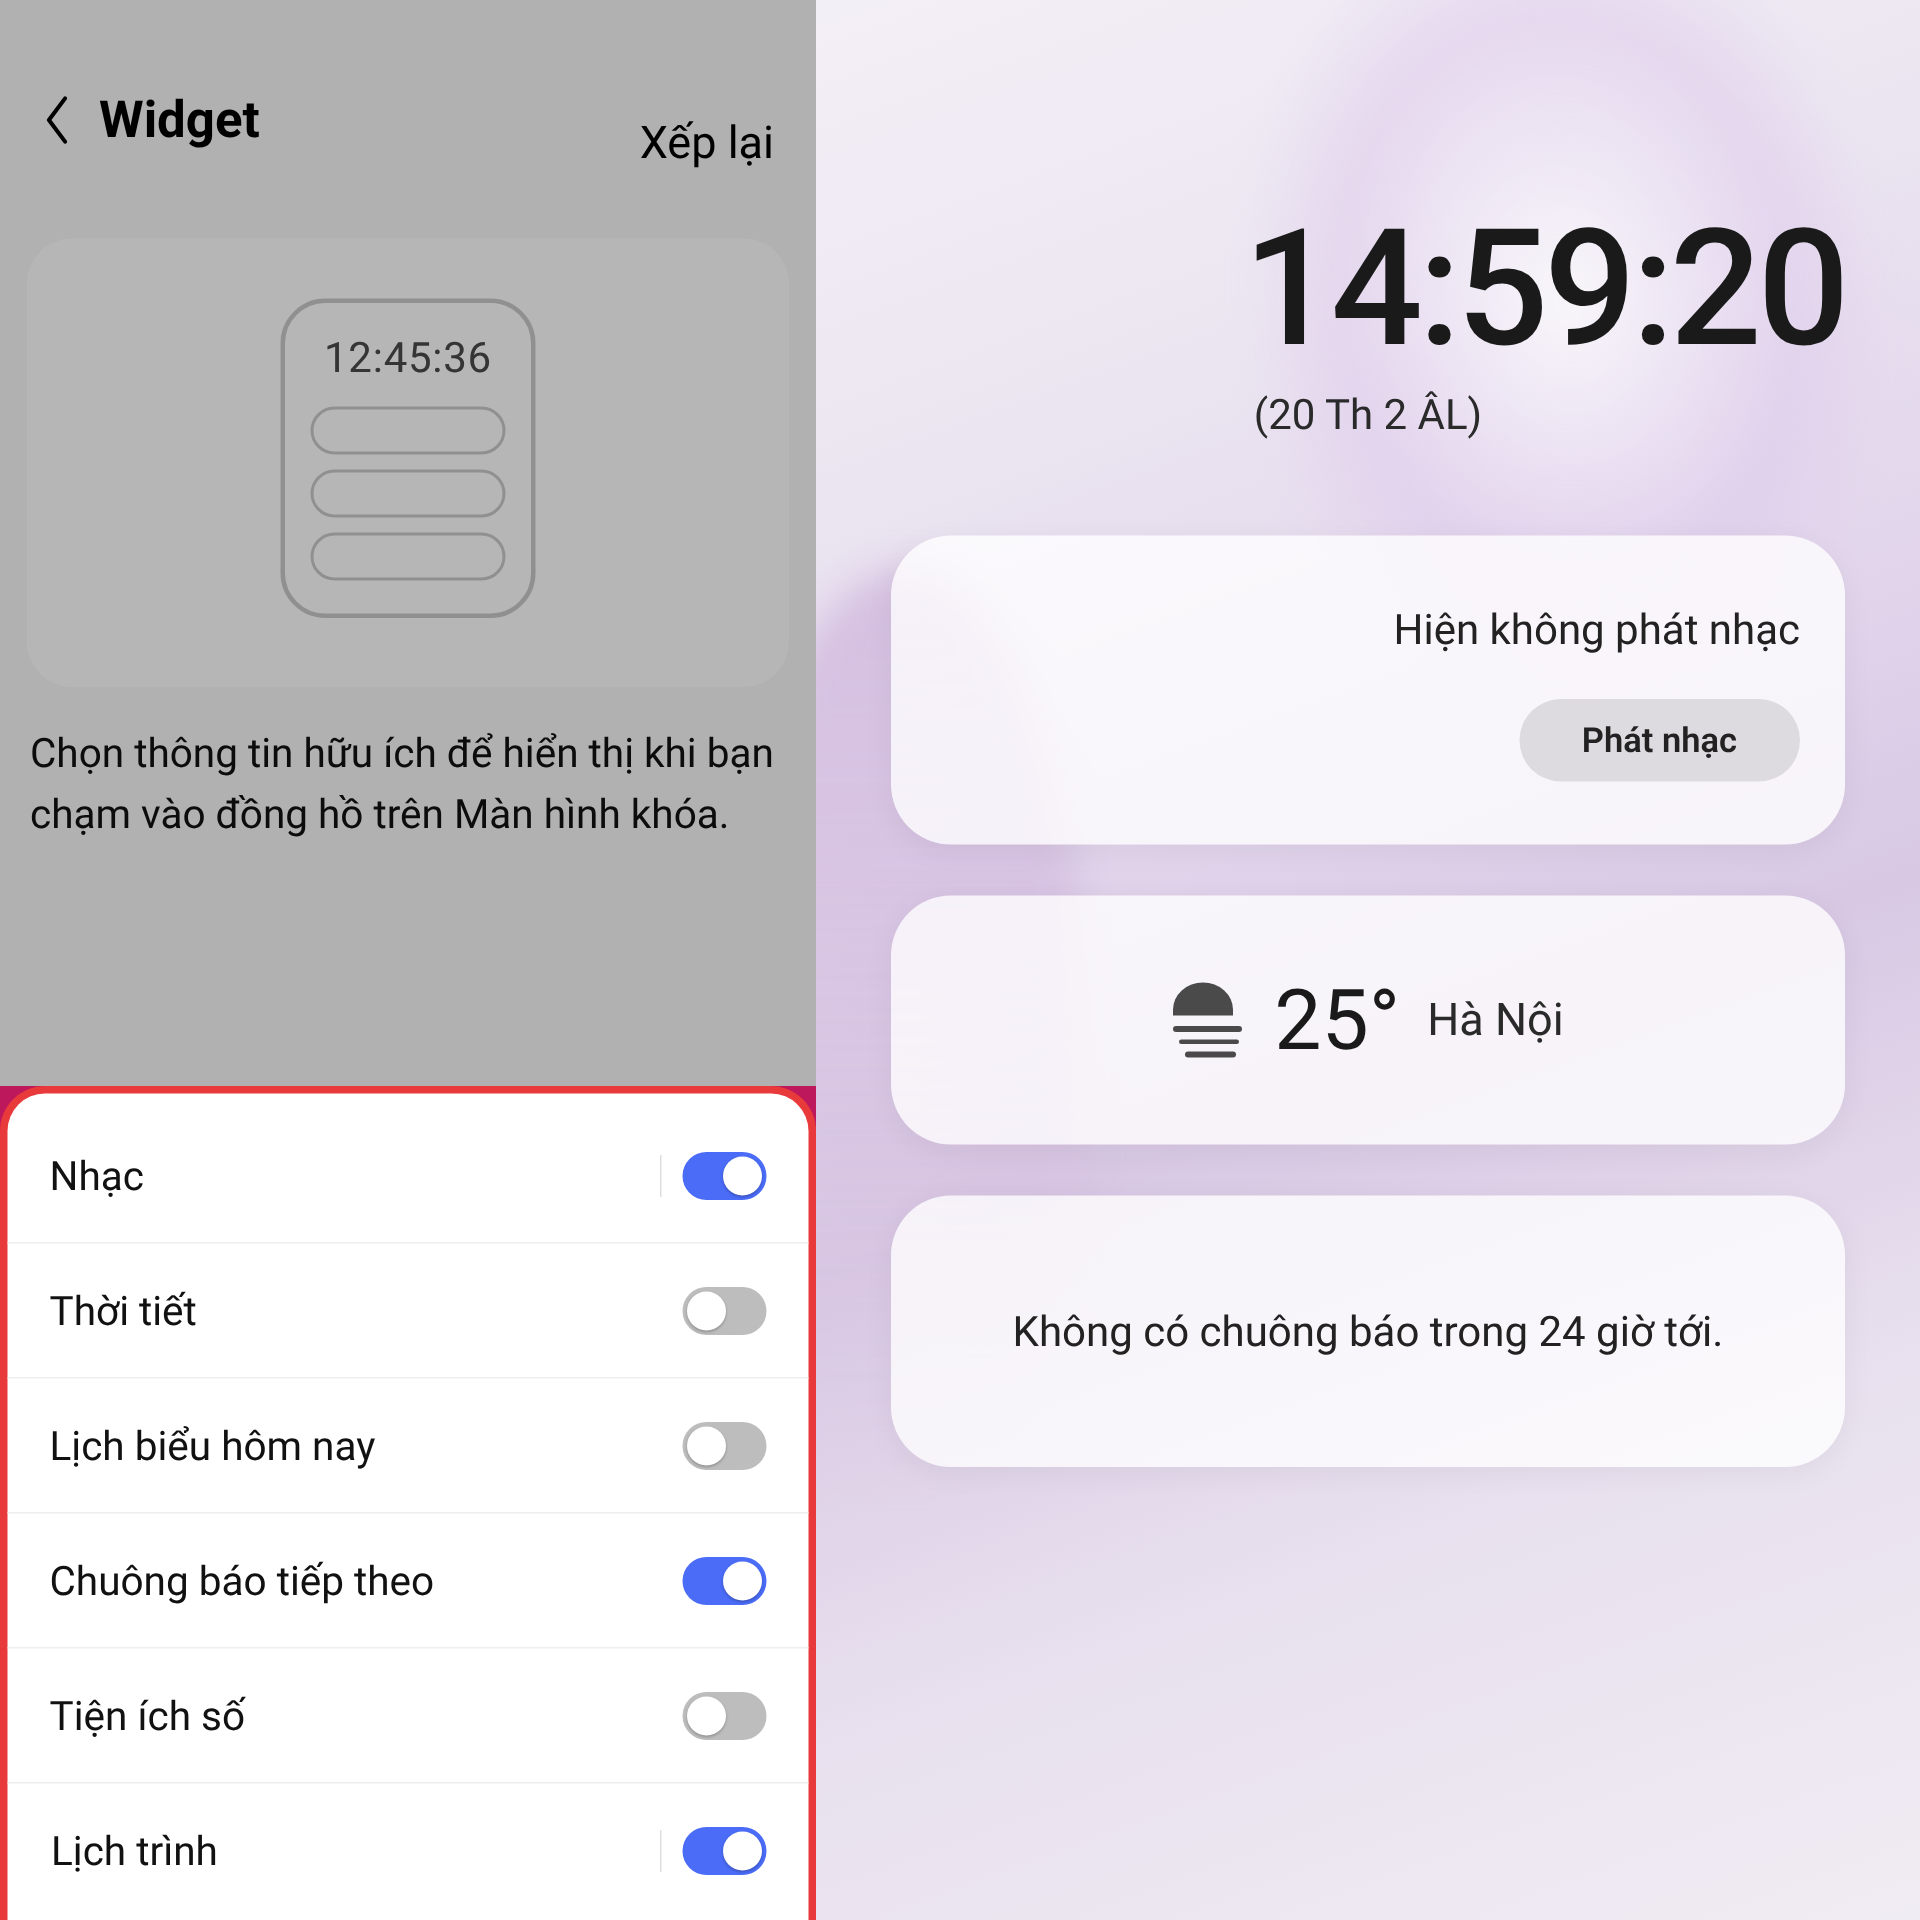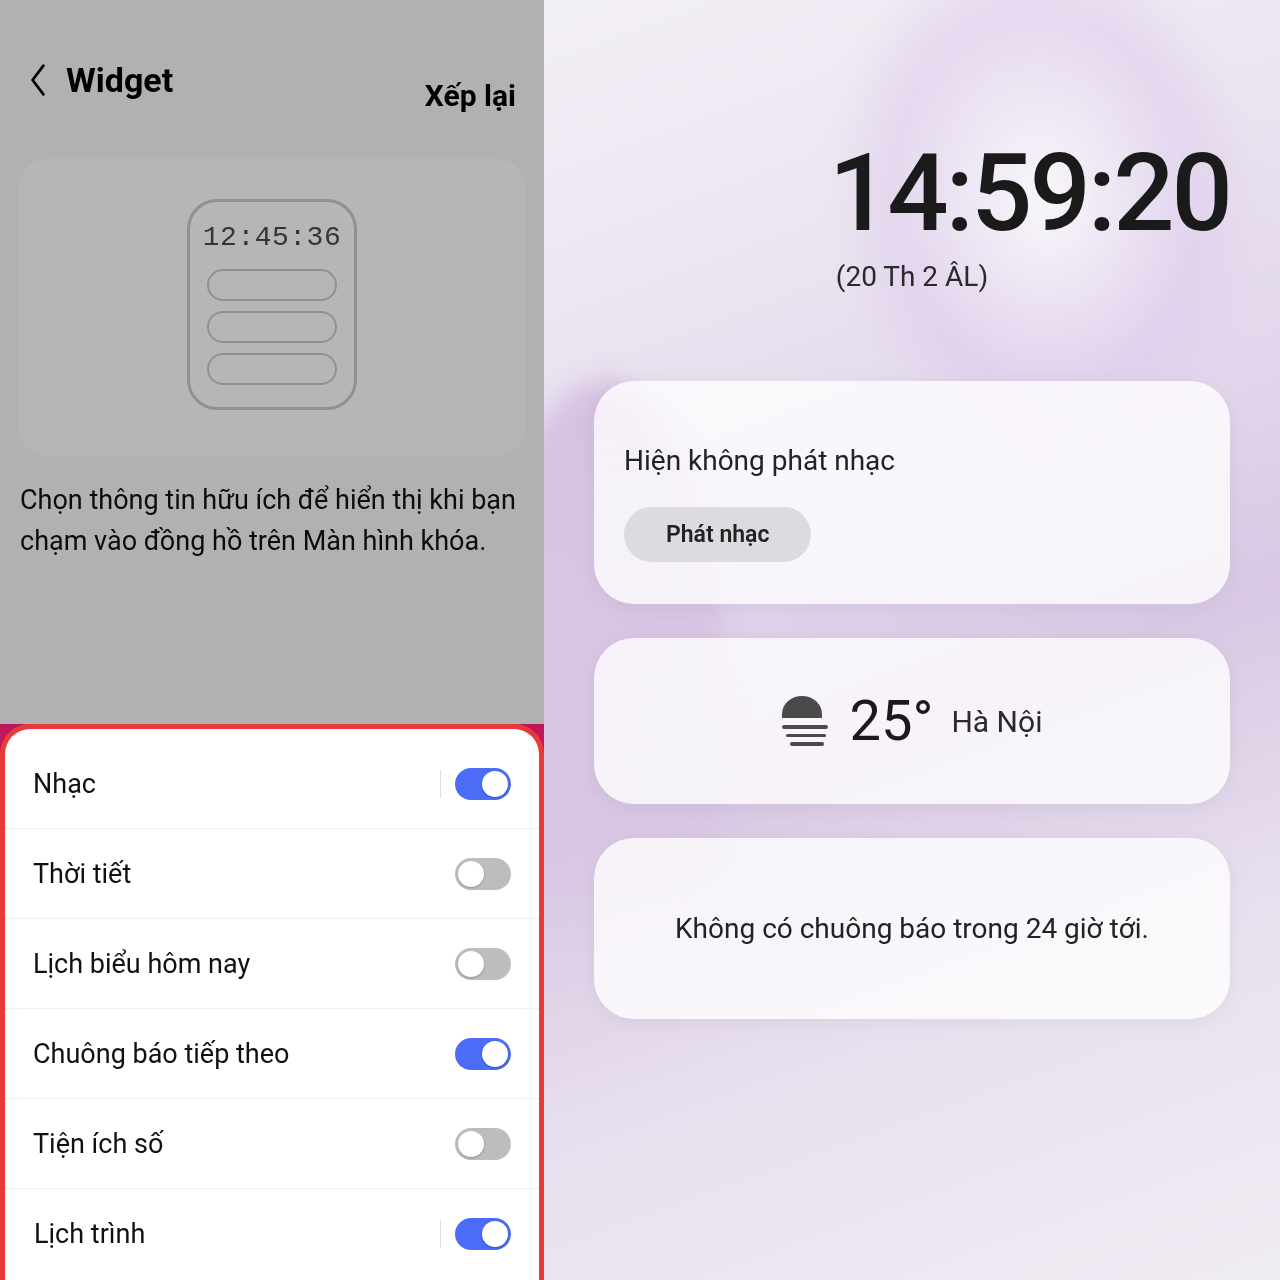--- a/index.html
+++ b/index.html
@@ -9,24 +9,24 @@
   
   .left-panel { width: 544px; height: 1280px; position: relative; background: #be185d; }
   
   .dim-area { position: absolute; top: 0; left: 0; right: 0; height: 724px; background: #f5f5f5; }
   .dim-overlay { position: absolute; top: 0; left: 0; right: 0; height: 724px; background: rgba(0,0,0,0.28); pointer-events: none; z-index: 5; }
   
   .header { display: flex; align-items: center; justify-content: space-between; padding: 46px 28px 0 18px; }
   .back-chev { width: 40px; height: 40px; display: flex; align-items: center; justify-content: center; }
   .back-chev svg { width: 22px; height: 36px; }
   .title { font-size: 34px; font-weight: 700; color: #000; margin-left: 8px; flex: 0 0 auto; }
-  .reorder { font-size: 30px; font-weight: 700; color: #000; margin-top: 32px; }
+  .reorder { font-size: 30px; font-weight: 400; color: #000; margin-top: 32px; }
   .header-left { display: flex; align-items: center; }
   
-  .preview-card { margin: 46px 18px 24px; background: #fdfdfd; border-radius: 30px; padding: 40px 0 46px; display: flex; justify-content: center; font-family: Liberation Mono, monospace; }
+  .preview-card { margin: 46px 18px 24px; background: #fdfdfd; border-radius: 30px; padding: 40px 0 46px; display: flex; justify-content: center; }
   .mini-phone { width: 170px; border: 3px solid #c8c8c8; border-radius: 30px; padding: 20px 16px 22px; display: flex; flex-direction: column; align-items: center; }
   .mini-time { font-size: 28px; font-weight: 400; color: #4a4a4a; margin-bottom: 16px; letter-spacing: 0.5px;}
   .mini-row { width: 130px; height: 32px; border: 2px solid #c8c8c8; border-radius: 16px; margin-bottom: 10px; }
   .mini-row:last-child { margin-bottom: 0; }
   
   .description { padding: 0 20px; font-size: 27px; color: #111; line-height: 1.5; }
   
   .toggle-list { position: absolute; top: 724px; left: 0; right: 0; bottom: 0; background: #fff; border-radius: 30px 30px 0 0; border: 5px solid #e83a3a; border-bottom: none; padding-top: 10px; z-index: 10;}
   .toggle-row { display: flex; align-items: center; justify-content: space-between; height: 90px; padding: 0 28px; border-bottom: 1px solid #eee; }
   .toggle-row:last-child { border-bottom: none; padding-left: 29px; }
@@ -53,21 +53,21 @@
     border-radius: 50% 50% 40% 40%; filter: blur(12px);
   }
   
   .lock-content { position: relative; z-index: 2; padding: 0 50px; }
   
   .clock-time { font-size: 108px; font-weight: 500; color: #1a1a1a; text-align: right; margin-top: 130px; letter-spacing: -3px; }
   .clock-date { font-size: 30px; color: #2a2a2a; text-align: center; margin-top: 12px; }
   .clock-lunar { font-size: 28px; color: #2a2a2a; text-align: center; margin-top: 4px; }
   
   .widget-card { background: rgba(255,255,255,0.78); border-radius: 40px; padding: 40px 30px; margin-top: 34px; box-shadow: 0 4px 20px rgba(0,0,0,0.05); text-align: right;}
-  .music-card { margin-top: 88px; text-align: left; padding: 63px 30px 42px;}
+  .music-card { margin-top: 64px; text-align: right; padding: 46px 30px 42px;}
   .music-title { font-size: 28px; color: #222; margin-bottom: 30px; }
   .music-btn { display: inline-block; background: #dedbe0; border-radius: 30px; padding: 14px 42px; font-size: 23px; font-weight: 600; color: #222; }
   
   .weather-card { display: flex; align-items: center; justify-content: center; gap: 18px; padding: 50px 30px;}
   .fog-icon { width: 50px; height: 50px; display: flex; flex-direction: column; justify-content: center; gap: 5px;}
   .fog-icon::before { content:""; display:block; width: 40px; height: 24px; background:#4a4a4a; border-radius: 20px 20px 0 0 / 18px 18px 0 0; margin-bottom:2px;}
   .fog-line { height: 4px; background: #4a4a4a; border-radius: 4px; }
   .fog-line.l1 { width: 46px; }
   .fog-line.l2 { width: 40px; margin-left: 4px;}
   .fog-line.l3 { width: 34px; margin-left: 8px;}

